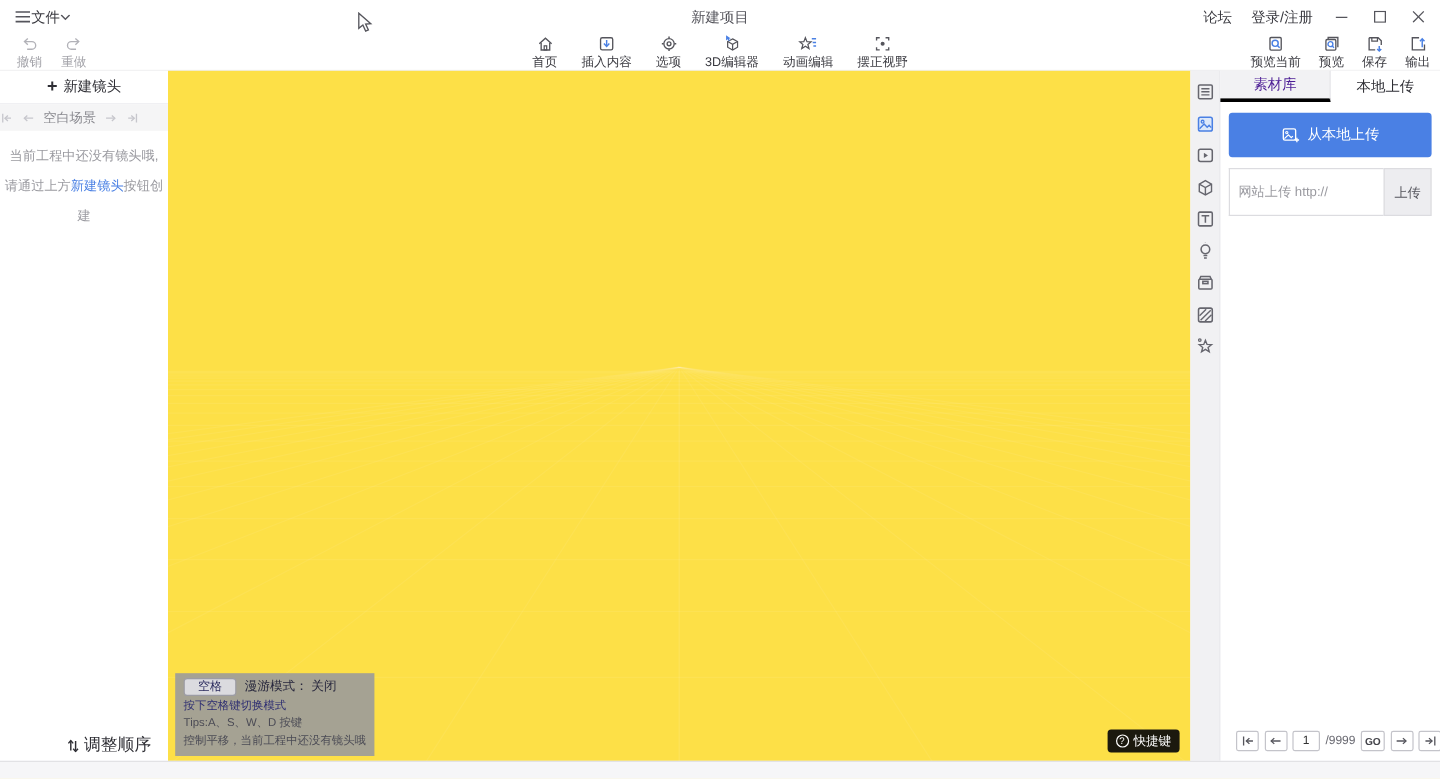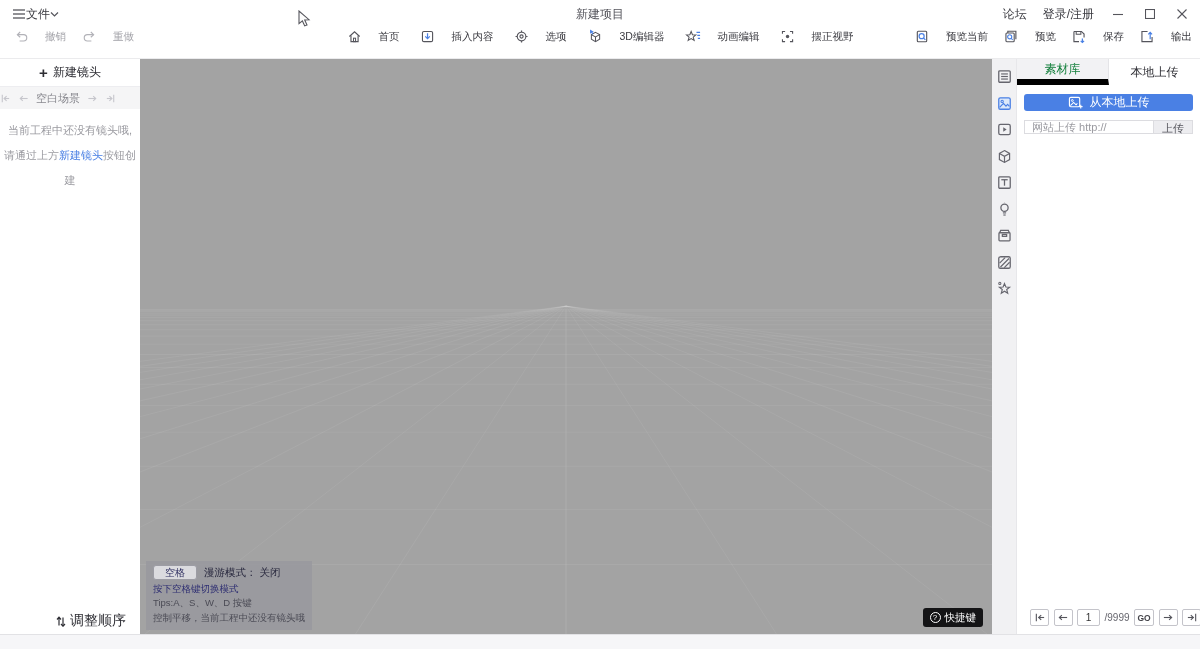--- a/index.html
+++ b/index.html
@@ -9,21 +9,21 @@
 
   
   .titlebar { position:absolute; top:0; left:0; right:0; height:28px; display:flex; align-items:center; background:#fff; z-index:5; }
   .tb-left { display:flex; align-items:center; gap:0; padding-left:12px; font-size:12px; color:#3a3a40; }
   .tb-title { position:absolute; left:0; right:0; text-align:center; font-size:12px; color:#55555c; pointer-events:none; }
   .tb-right { position:absolute; right:10px; display:flex; align-items:center; gap:16px; font-size:12px; color:#3a3a40; }
   .winbtn { display:flex; align-items:center; justify-content:center; width:16px; height:16px; color:#55555c; }
 
   
   .toolbar { position:absolute; top:28px; left:0; right:0; height:30px; background:#fff; z-index:5; }
-  .titem { display:flex; flex-direction:row; align-items:center; justify-content:flex-start; gap:16px; cursor:default; }
+  .titem { display:flex; flex-direction:column; align-items:center; justify-content:flex-start; gap:1px; cursor:default; }
   .titem .tlabel { font-size:10.5px; color:#3a3a40; white-space:nowrap; }
   .titem .ticon { height:15px; color:#55555c; }
   .tgroup-left { position:absolute; left:14px; top:1px; display:flex; gap:16px; }
   .tgroup-left .tlabel { color:#a2a2a8; }
   .tgroup-left .ticon { color:#b2b2b8; }
   .tgroup-center { position:absolute; left:50%; transform:translateX(-50%); top:1px; display:flex; gap:20px; }
   .tgroup-right { position:absolute; right:8px; top:1px; display:flex; gap:15px; }
 
   
   .main { position:absolute; top:58px; left:0; right:0; height:576px; border-top:1px solid #ebebed; }
@@ -32,43 +32,43 @@
   .sidebar { position:absolute; left:0; top:0; width:140px; height:100%; background:#fff; }
   .new-shot-row { height:28px; display:flex; align-items:center; justify-content:center; gap:5px; border-bottom:1px solid #ededf0; font-size:12px; color:#2e2e34; cursor:pointer; }
   .plus { font-size:15px; font-weight:bold; line-height:14px; }
   .scene-nav { height:22px; background:#f5f5f6; display:flex; align-items:center; justify-content:flex-start; gap:7px; font-size:11px; color:#8a8a90; }
   .scene-nav .navico { color:#c6c6cc; height:11px; }
   .empty-text { margin-top:9px; text-align:center; font-size:11px; line-height:25px; color:#9a9aa0; }
   .empty-text .link { color:#4a80e4; }
   .reorder-row { position:absolute; bottom:4px; right:14px; display:flex; align-items:center; gap:4px; font-size:14px; color:#2e2e34; cursor:pointer; }
 
   
-  .canvas { position:absolute; left:140px; top:0; width:852px; height:576px; background:#a3a3a3; overflow:hidden; }
+  .canvas { position:absolute; left:140px; top:0; width:852px; height:576px; background:#fde047; overflow:hidden; }
   .hint-box { position:absolute; left:6px; bottom:5px; width:fit-content; max-width:200px; padding:4px 7px 5px; background:rgba(152,152,158,0.88); font-size:9.5px; line-height:14.5px; white-space:nowrap; }
   .hint-keyrow { display:flex; align-items:center; gap:7px; margin-bottom:2px; }
   .hint-key { padding:0 11px; height:15px; line-height:13px; background:#dbdbdf; border:1px solid #9c9ca4; border-radius:3px; color:#2b2b5e; font-size:10px; }
   .hint-mode { color:#26263c; font-size:10.5px; }
   .hint-l1 { color:#2e2e72; }
   .hint-l2, .hint-l3 { color:#4b4b55; }
   .shortcut-btn { position:absolute; right:9px; bottom:8px; height:19px; display:flex; align-items:center; gap:4px; padding:0 7px; background:rgba(8,8,10,0.92); color:#fff; font-size:10.5px; border-radius:3px; cursor:pointer; }
   .qmark { display:flex; align-items:center; justify-content:center; width:11px; height:11px; border:1px solid #fff; border-radius:50%; font-size:8px; line-height:1; }
 
   
   .icon-strip { position:absolute; left:992px; top:0; width:24px; height:100%; background:#f1f1f3; display:flex; flex-direction:column; align-items:center; padding-top:9px; gap:9.5px; }
   .strip-icon { width:17px; height:17px; color:#66666e; cursor:pointer; }
   .strip-icon.active { color:#4a80e4; }
 
   
   .right-panel { position:absolute; left:1016px; right:0; top:0; height:100%; background:#fff; border-left:1px solid #e7e7ea; }
   .tabs { display:flex; height:26px; }
   .tab { flex:1; display:flex; align-items:center; justify-content:center; font-size:12px; cursor:pointer; }
-  .tab-inactive { background:#f2f2f4; color:#15803d; border-right:1px solid #e4e4e7; border-bottom:6px solid #000000; }
+  .tab-inactive { background:#f2f2f4; color:#4c1d95; border-right:1px solid #e4e4e7; border-bottom:3px solid #000000; }
   .tab-active { background:#fff; color:#2e2e34; }
-  .upload-btn { margin:9px 7px 0; height:17px; display:flex; align-items:center; justify-content:center; gap:7px; background:#4a80e4; color:#fff; font-size:12px; border-radius:3px; cursor:pointer; }
-  .url-row { margin:9px 7px 0; display:flex; height:14px; }
+  .upload-btn { margin:9px 7px 0; height:37px; display:flex; align-items:center; justify-content:center; gap:7px; background:#4a80e4; color:#fff; font-size:12px; border-radius:3px; cursor:pointer; }
+  .url-row { margin:9px 7px 0; display:flex; height:40px; }
   .url-input { flex:1; min-width:0; border:1px solid #dcdce0; border-right:none; padding:0 7px; font-size:11px; color:#333; outline:none; font-family:"Liberation Sans",sans-serif; }
   .url-input::placeholder { color:#9a9aa0; }
   .url-upload { width:40px; background:#ededf0; border:1px solid #dcdce0; font-size:11px; color:#55555c; cursor:pointer; font-family:"Liberation Sans",sans-serif; }
   .pagination { position:absolute; bottom:8px; left:13px; display:flex; align-items:center; gap:4.5px; }
   .pg-btn { width:19px; height:17px; display:flex; align-items:center; justify-content:center; background:#fff; border:1px solid #c4c4ca; border-radius:2px; color:#55555c; cursor:pointer; }
   .pg-input { width:23px; height:17px; border:1px solid #c4c4ca; border-radius:2px; text-align:center; font-size:10px; color:#333; outline:none; font-family:"Liberation Sans",sans-serif; }
   .pg-total { font-size:10px; color:#66666e; }
   .pg-go { width:20px; height:17px; display:flex; align-items:center; justify-content:center; background:#fff; border:1px solid #c4c4ca; border-radius:2px; font-size:8.5px; font-weight:bold; color:#44444a; cursor:pointer; }
 
   

